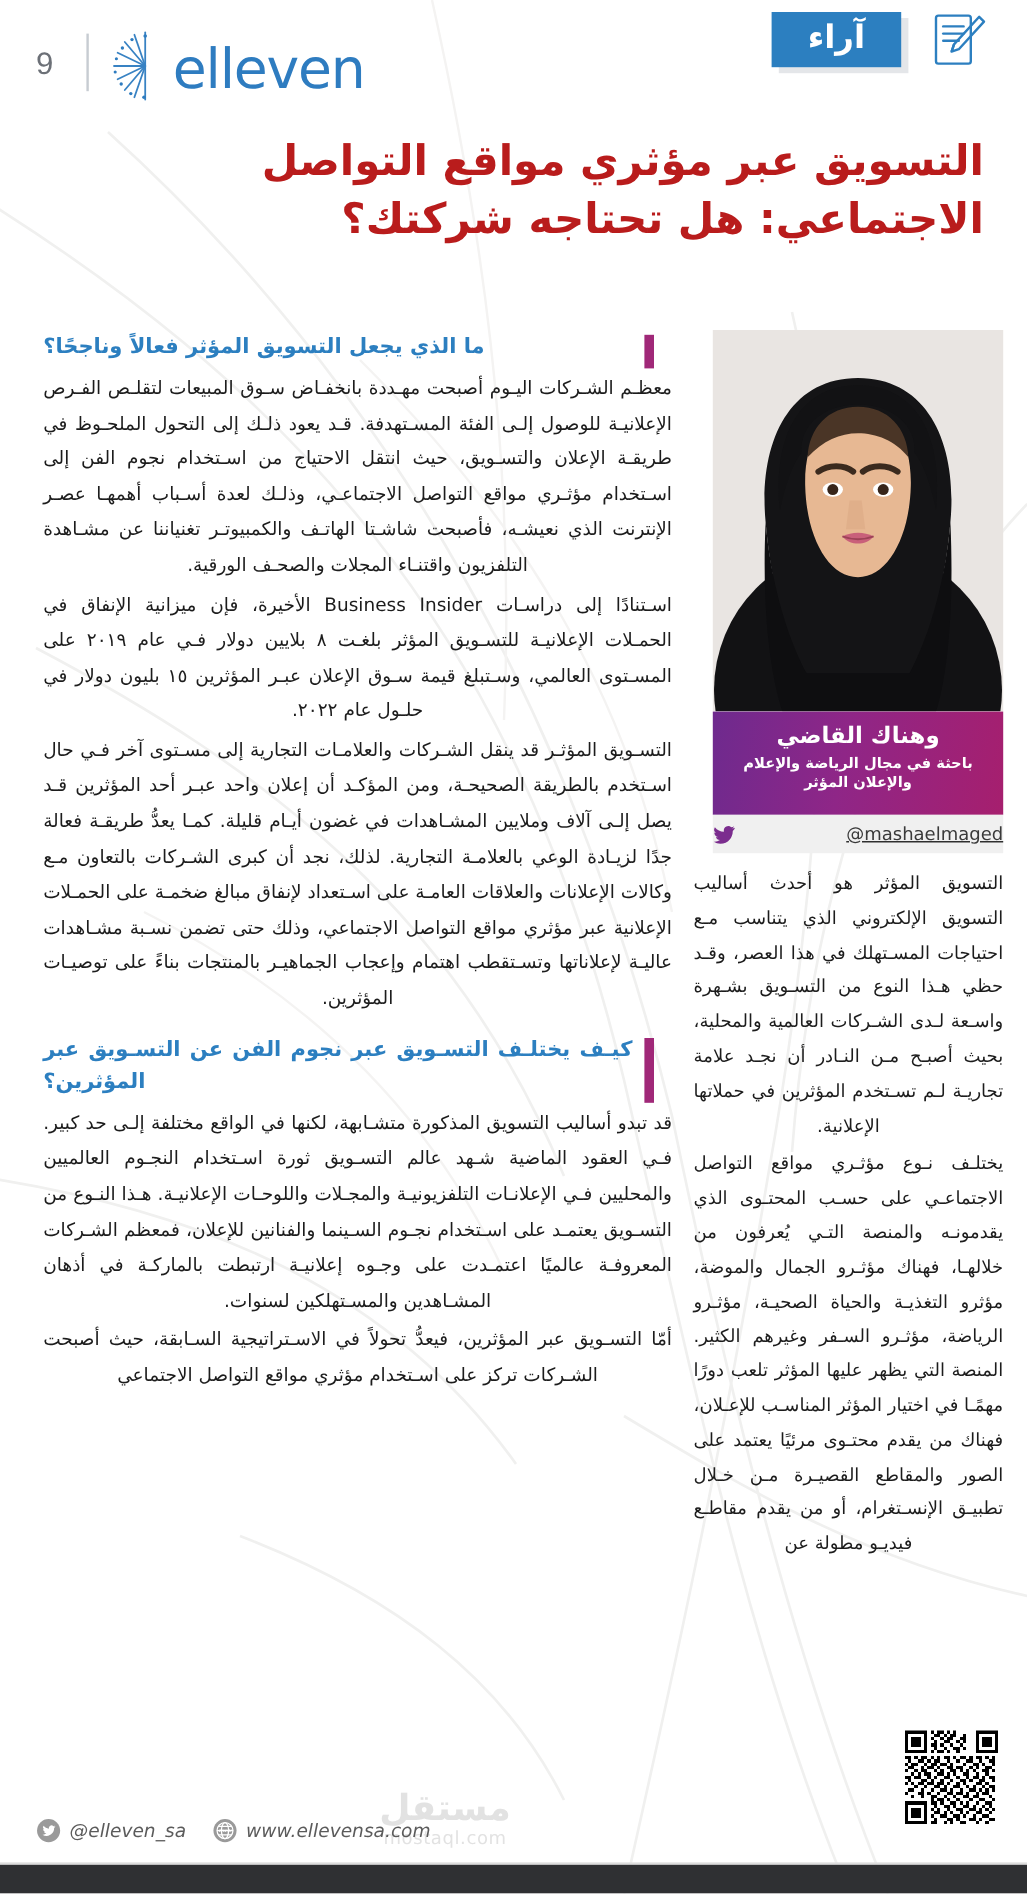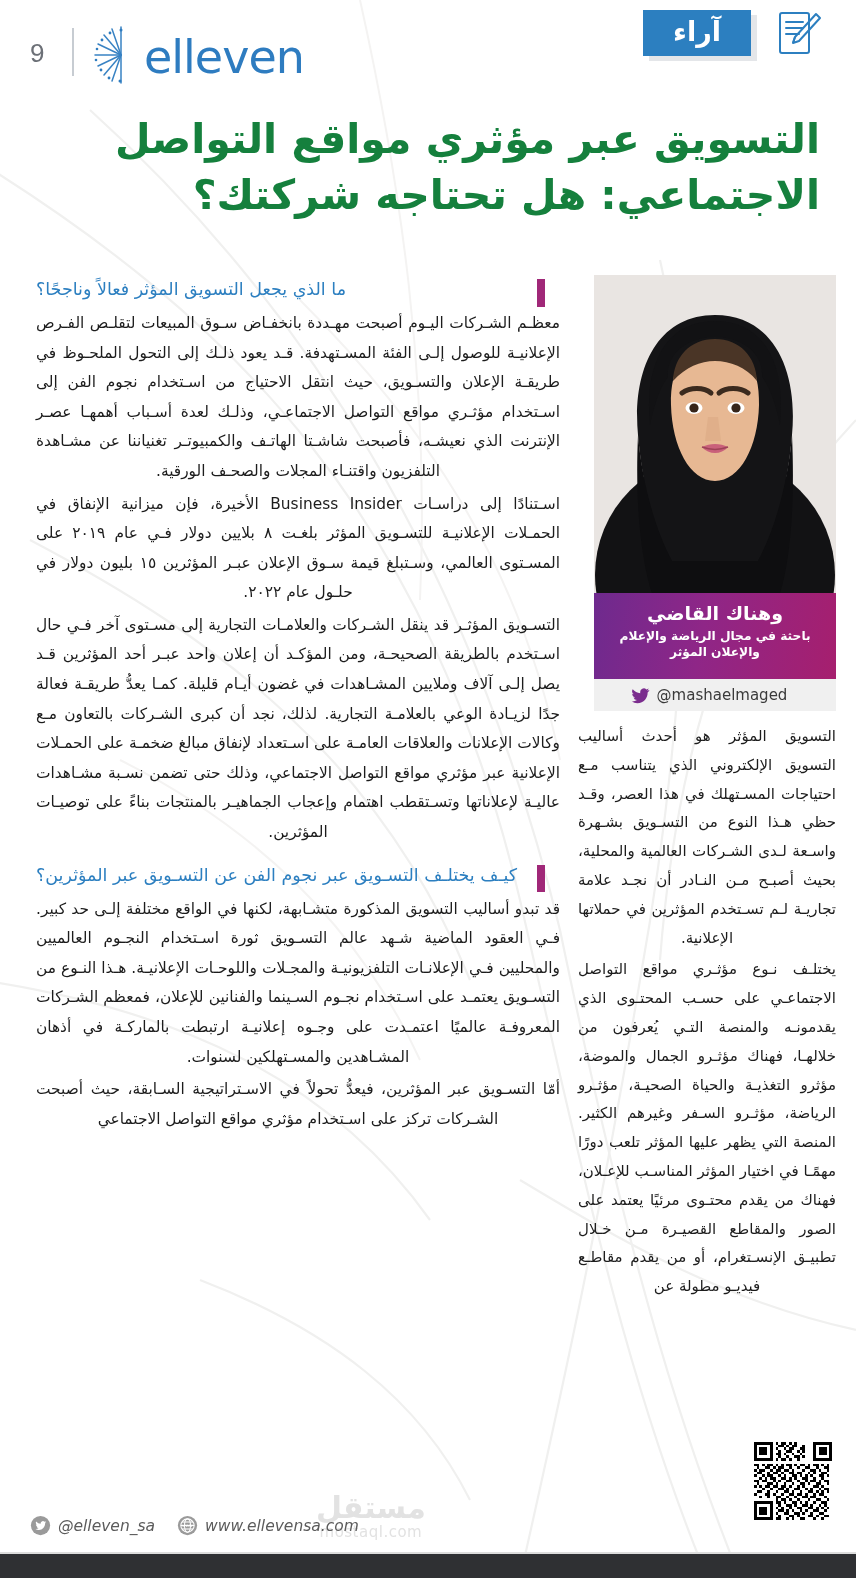--- a/index.html
+++ b/index.html
@@ -44,22 +44,22 @@
   }
   .opinion-badge span {
     color:#ffffff; font-size:27px; font-weight:bold; line-height:1;
     padding-bottom:4px;
   }
   .pencil-icon { position:absolute; right:32px; top:8px; width:52px; height:52px; }
 
   
   .main-title {
     position:absolute; right:36px; top:112px; width:784px;
-    text-align:right; color:#15803d;
-    font-size:41px; font-weight:bold; line-height:1.36;
+    text-align:right; color:#b91c1c;
+    font-size:35px; font-weight:bold; line-height:1.36;
     letter-spacing:0px;
   }
 
   
   .col-left {
     position:absolute; right:296px; top:262px; width:524px;
     text-align:justify; direction:rtl;
   }
   .col-right {
     position:absolute; right:20px; top:722px; width:258px;
@@ -67,21 +67,21 @@
   }
 
   .body-p {
     font-size:15.4px; line-height:1.92; color:#1c1c1c;
     margin-bottom:3px; text-align:justify; text-align-last:center;
   }
   .col-right .body-p { font-size:15px; line-height:1.92; }
 
   
   .sec-head {
-    position:relative; color:#2c7fc0; font-size:17.5px; font-weight:normal;
+    position:relative; color:#2c7fc0; font-size:17.5px; font-weight:bold;
     line-height:1.55; text-align:justify; text-align-last:left;
     padding-right:18px; margin:14px 15px 6px 0;
   }
   .sec-head .bar {
     position:absolute; right:0; top:3px; width:8px; height:100%;
     background:#a02878;
   }
   .sec-head .bar.tall { height:28px; }
 
   
@@ -95,22 +95,22 @@
     color:#fff; text-align:center;
     padding:9px 8px 6px 8px;
   }
   .author-name { font-size:19px; font-weight:bold; line-height:1.2; margin-bottom:3px; }
   .author-role { font-size:12.2px; font-weight:bold; line-height:1.32; }
 
   .author-handle {
     position:absolute; right:20px; top:679px; width:242px; height:32px;
     background:#f0f0f0;
     display:flex; align-items:center; gap:7px;
-    padding-right:12px;
-    direction:ltr; justify-content:center;
+    padding-right:0;
+    direction:ltr; justify-content:space-between;text-decoration:underline;
   }
   .author-handle .tw { width:19px; height:19px; flex:0 0 19px; }
   .author-handle .hname {
     font-size:15px; color:#3a3a3a; font-family:"DejaVu Sans",sans-serif;
   }
 
   
   .qr { position:absolute; right:24px; bottom:58px; width:78px; height:78px; }
 
   

